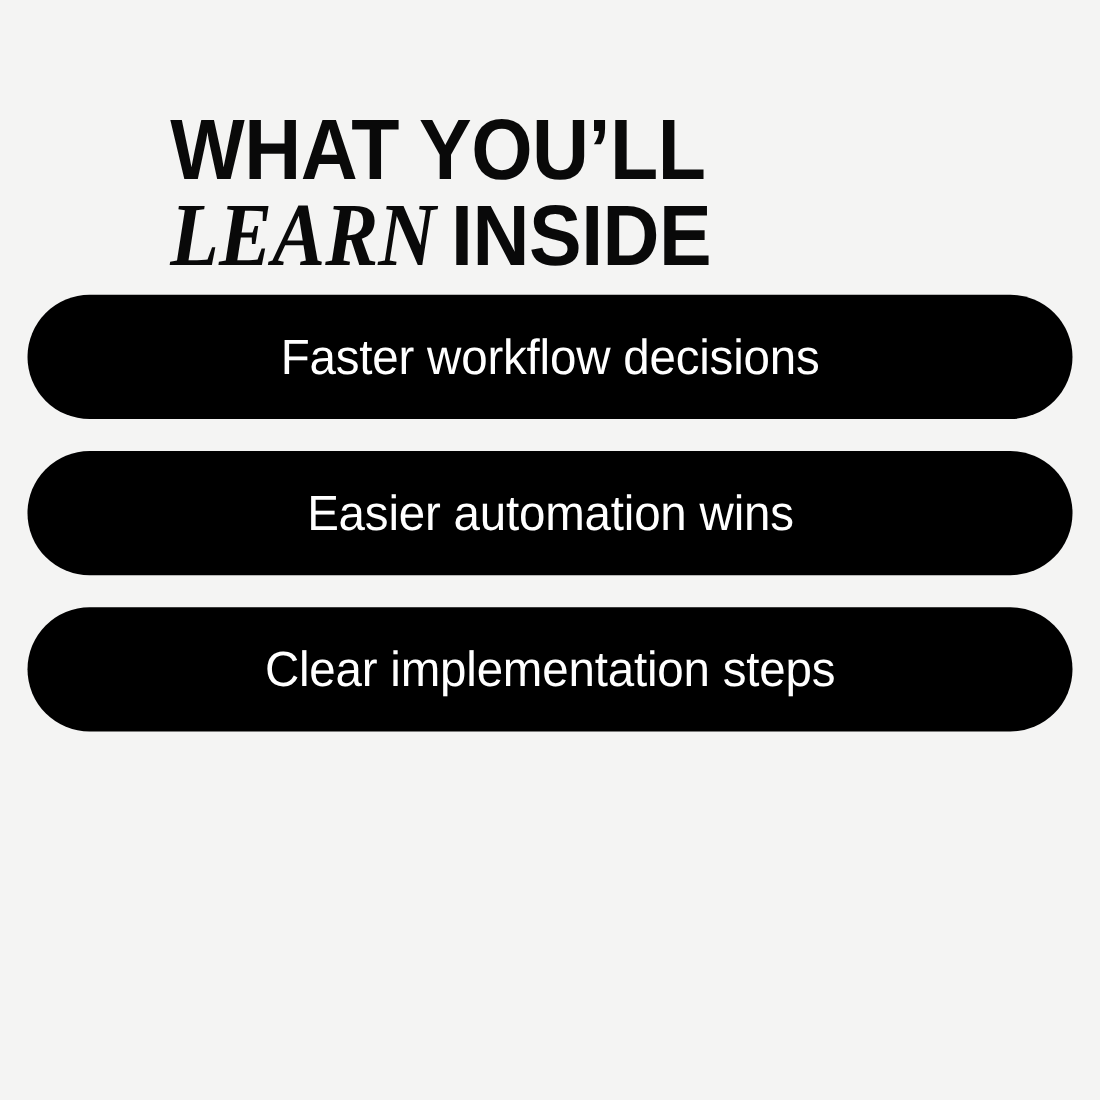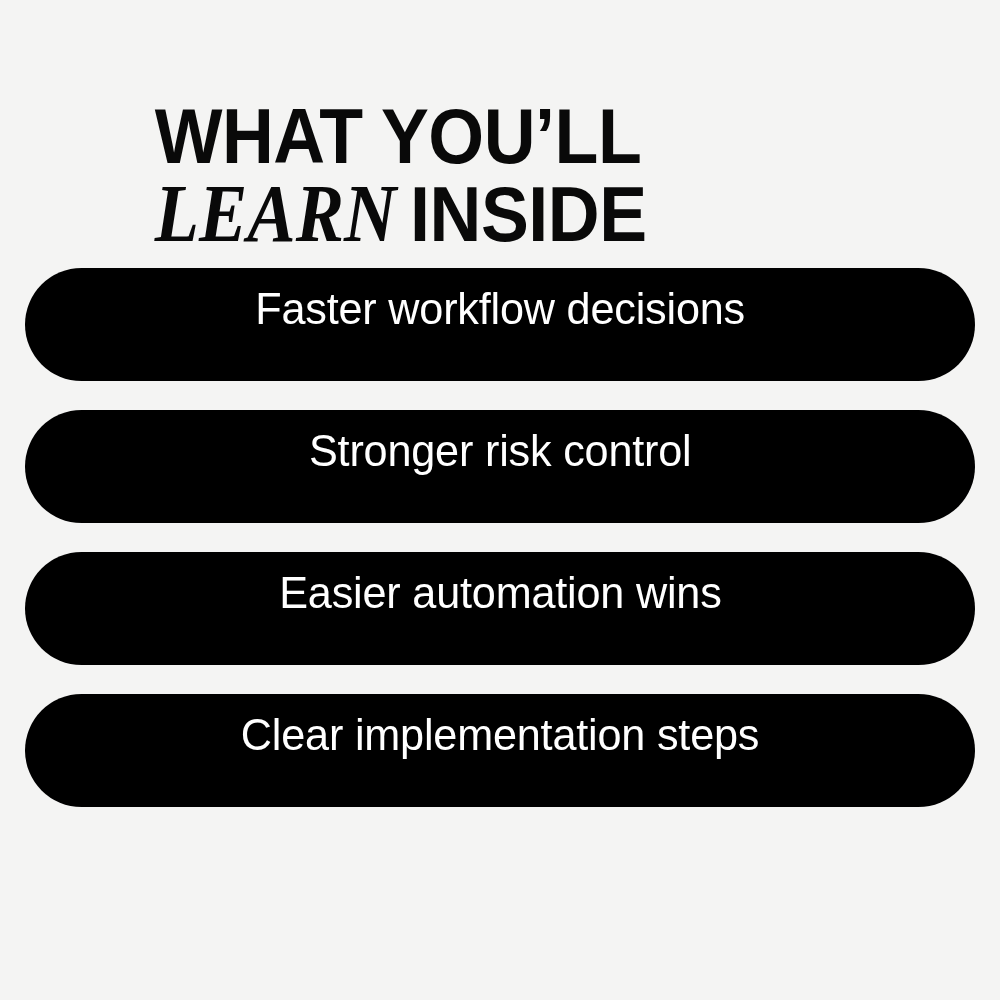--- a/index.html
+++ b/index.html
@@ -70,21 +70,21 @@
     flex-direction: column;
     gap: 29px;
   }
   .pill {
     box-sizing: border-box;
     width: 950px;
     height: 113px;
     background: #000000;
     border-radius: 57px;
     display: flex;
-    align-items: flex-start;
+    align-items: center;
     justify-content: center;
     padding: 15px 48px;
     cursor: pointer;
   }
   .pill-label {
     color: #FFFFFF;
     font-family: "Liberation Sans", sans-serif;
     font-weight: 400;
     font-size: 45px;
     line-height: 52px;
@@ -104,23 +104,20 @@
     <span class="headline-line"><span class="word-learn">LEARN</span><span>INSIDE</span></span>
   </h1>
 
   <div class="pill-stack">
 
     <div class="pill">
       <span class="pill-label">Faster workflow decisions</span>
     </div>
 
 
-    <div class="pill">
-      <span class="pill-label">Stronger risk control</span>
-    </div>
 
     <div class="pill">
       <span class="pill-label">Easier automation wins</span>
     </div>
 
     <div class="pill">
       <span class="pill-label">Clear implementation steps</span>
     </div>
 
   </div>

